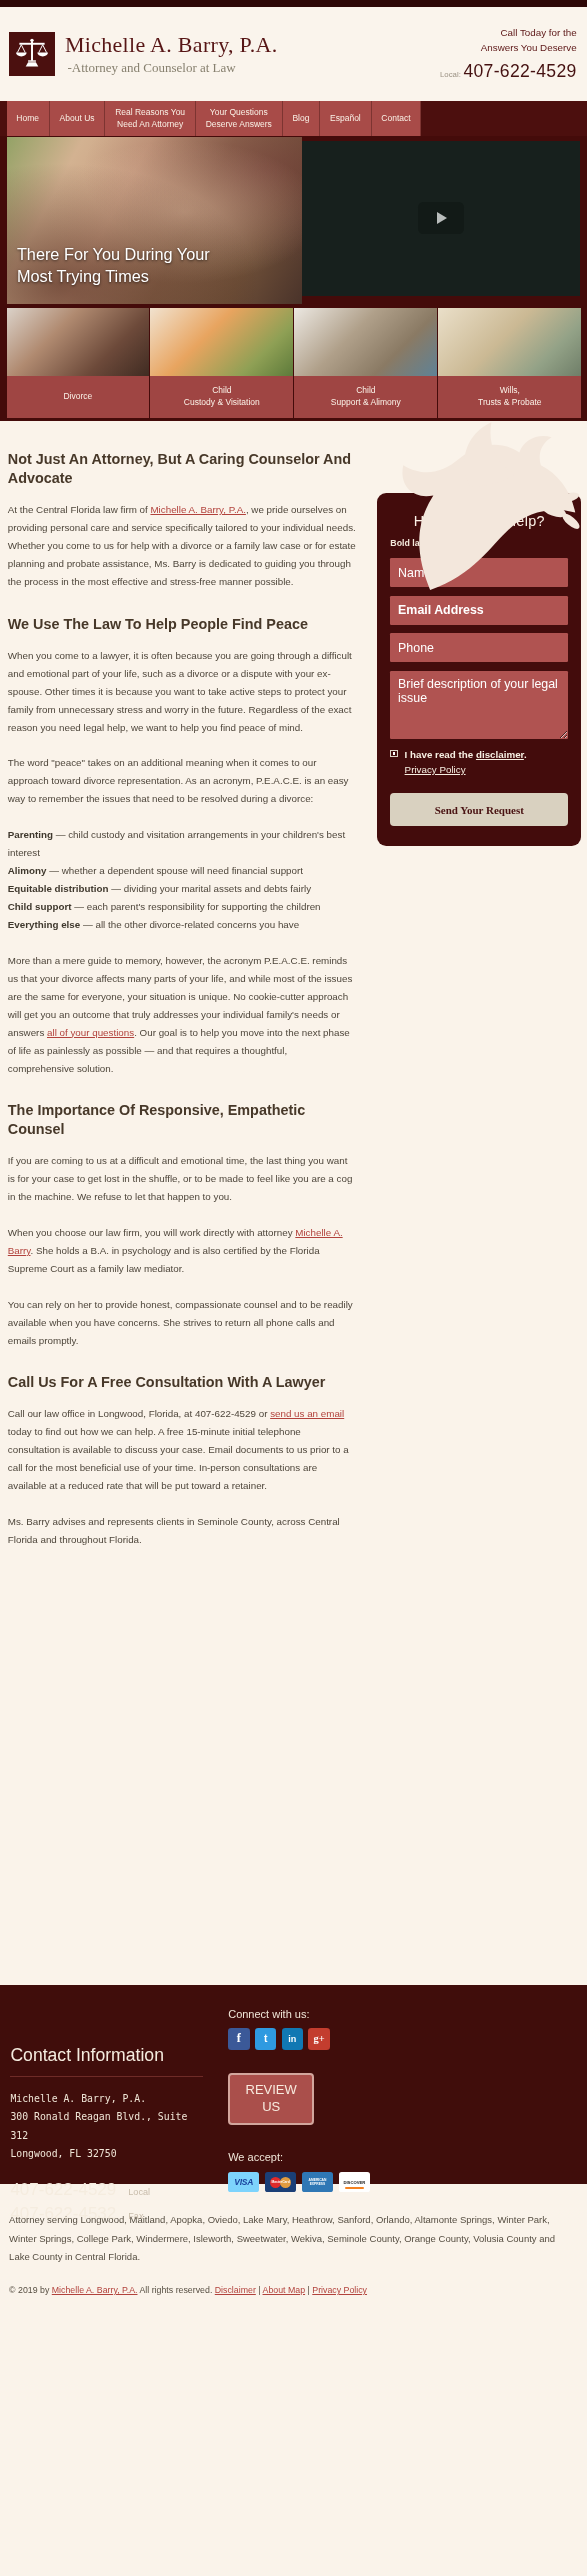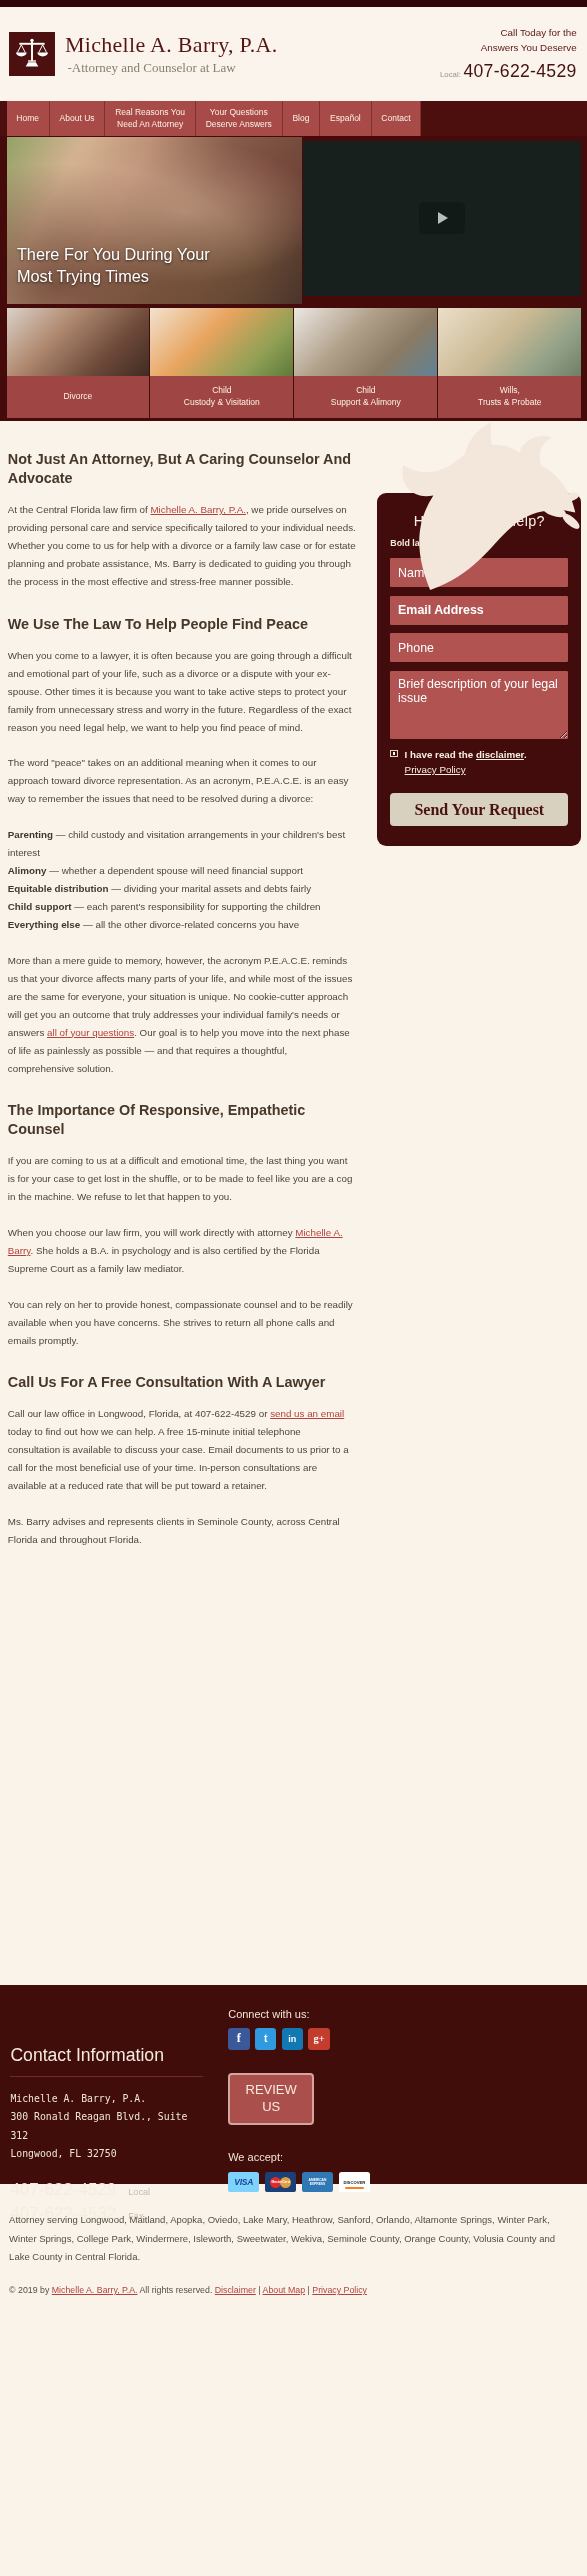--- a/index.html
+++ b/index.html
@@ -23,21 +23,21 @@
 
   
   .navwrap { background:#4c0f0e; }
   .nav { display:flex; list-style:none; padding-left:6.5px; }
   .nav li { background:#a84b48; color:#faf1e6; font-size:8.5px; line-height:1.35; min-height:35px;
             display:flex; align-items:center; text-align:center; padding:0 9.8px;
             border-right:0.7px solid #7d3431; white-space:pre-line; cursor:pointer; }
 
   
   .hero { background:#440b0a; padding:1.3px 5.9px 2.6px 6.5px; }
-  .hero-media { display:flex; justify-content:space-between; }
+  .hero-media { display:flex; justify-content:flex-start; }
   .hero-photo { width:295px; height:167px; position:relative; flex:none;
     background:
       radial-gradient(ellipse at 18% 88%, rgba(55,15,8,.55), transparent 58%),
       radial-gradient(ellipse at 60% 45%, rgba(240,205,175,.45), transparent 55%),
       radial-gradient(ellipse at 88% 20%, rgba(120,60,60,.5), transparent 50%),
       linear-gradient(118deg, #93a266 0%, #d3b291 20%, #caa183 38%, #8e6b50 60%, #6e4f38 80%, #4a332a 100%); }
   .hero-caption { position:absolute; left:10.4px; bottom:17px; color:#fff; font-size:16.3px; line-height:1.38;
                   text-shadow:0 0.7px 2.6px rgba(0,0,0,.65); }
   .hero-caption span { display:block; }
   .video { width:278px; height:155px; margin-top:3.3px; background:#17201d; display:flex; align-items:center; justify-content:center; cursor:pointer; }
@@ -84,21 +84,21 @@
   .f-area { height:68px; resize:both; }
   .f-input::placeholder, .f-area::placeholder { color:#fff; opacity:1; }
   .f-input.req::placeholder { font-weight:bold; }
   .chk-row { display:flex; gap:6.5px; margin:5.2px 0 15.7px; }
   .chk { width:7.8px; height:7.8px; flex:none; margin-top:2.6px; background:#430c0c; border:1.3px solid #ded5c6; position:relative; cursor:pointer; }
   .chk::after { content:""; position:absolute; left:1.3px; top:1.3px; width:2.6px; height:2.6px; background:#fff; }
   .chk-text { font-size:9.8px; line-height:1.55; color:#f7efe2; font-weight:bold; }
   .wlink { color:#f7efe2; text-decoration:underline; cursor:pointer; }
   .pp { font-weight:normal; }
   .send-btn { width:100%; height:33px; background:#d9d1c0; border:none; border-radius:3.9px; cursor:pointer;
-              font-family:"Liberation Serif", serif; font-weight:bold; font-size:16px; color:#491212; }
+              font-family:"Liberation Serif", serif; font-weight:bold; font-size:11px; color:#491212; }
 
   
   .footer { background:#400d0b; height:199px; display:flex; padding:22px 10.4px 0; }
   .f-left { width:206px; flex:none; }
   .f-head { font-size:17.6px; font-weight:400; color:#f5ecdf;margin-top:38px; }
   .f-rule { border-top:0.7px solid #6e2b27; width:193px; margin:10.4px 0 13px; }
   .f-addr { font-family:"DejaVu Sans Mono", monospace; font-size:9.8px; line-height:1.85; color:#efe5d6; }
   .f-phones { margin-top:17px; }
   .f-phones > div { margin-bottom:3.9px; }
   .f-num { font-size:17px; color:#f5ecdf; }

